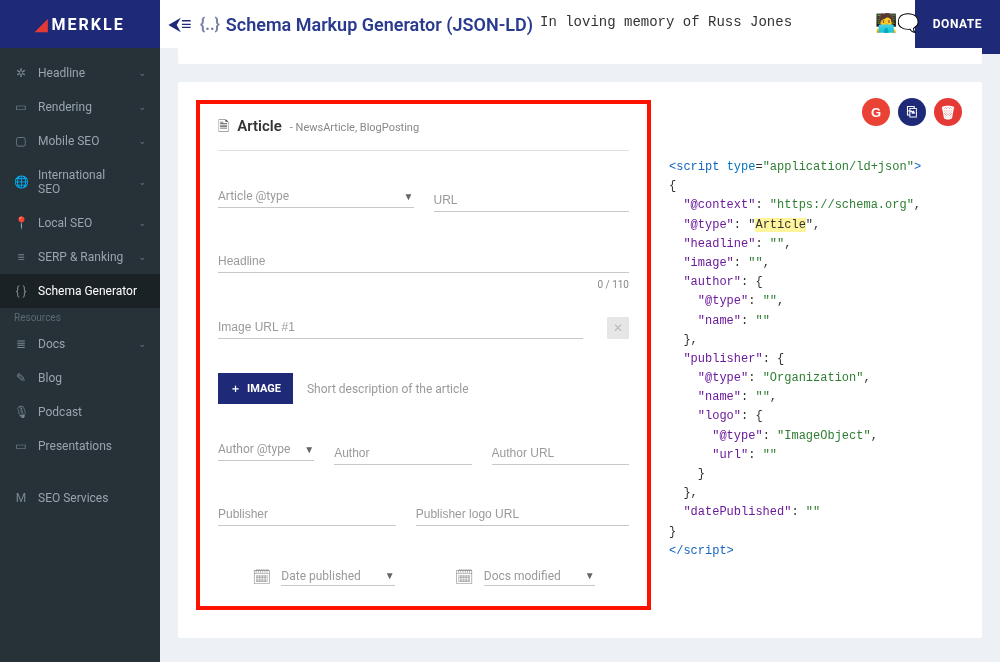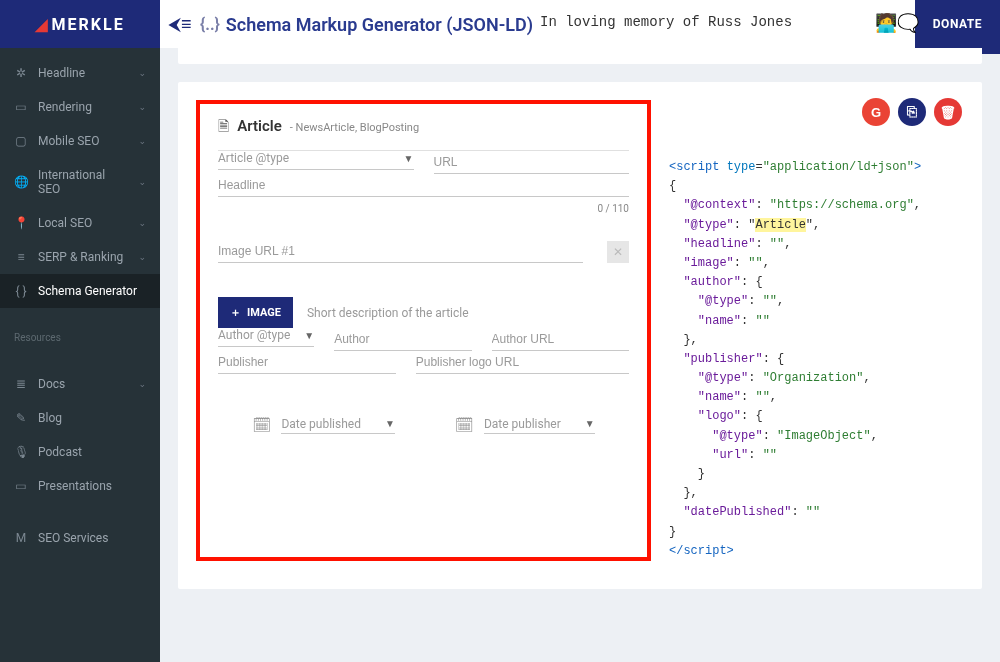--- a/index.html
+++ b/index.html
@@ -14,36 +14,36 @@
 .memory { position: absolute; left: 540px; top: 14px; color: #333; font-family: "Courier New", monospace; font-size: 14px; }
 .donate { margin-left: auto; background: #1e2a78; color: #fff; height: 60px; padding: 0 18px; display: flex; align-items: center; font-weight: 700; font-size: 12px; cursor: pointer; letter-spacing: 0.5px; }
 .emoji-box { position: absolute; left: 875px; top: 12px; font-size: 18px; }
 .layout { display: flex; height: calc(662px - 48px); }
 .sidebar { width: 160px; background: #263238; color: #9aa4ad; font-size: 12px; padding-top: 8px; }
 .sb-item { display: flex; align-items: center; padding: 10px 14px; gap: 10px; cursor: pointer; justify-content: space-between; }
 .sb-item.active { background: #1a2226; color: #fff; }
 .sb-left { display: flex; align-items: center; gap: 10px; }
 .sb-icon { width: 14px; text-align: center; color: #7b8791; }
 .sb-chev { font-size: 9px; color: #6b7580; }
-.sb-section { padding: 24px 14px; font-size: 10px; color: #5d6970; text-transform: none; }
+.sb-section { padding: 4px 14px; font-size: 10px; color: #5d6970; text-transform: none; }
 .main { flex: 1; padding: 0 18px; overflow: auto; }
 .strip { background: #fff; height: 16px; margin-bottom: 18px; border-radius: 0 0 2px 2px; }
 .card { background: #fff; border-radius: 2px; padding: 18px 18px 28px 18px; display: flex; gap: 0; position: relative; }
 .form-col { width: 455px; border: 4px solid #ff1100; padding: 6px 18px 20px 18px; }
 .output-col { flex: 1; padding: 58px 0 0 18px; }
 .actions { position: absolute; right: 20px; top: 16px; display: flex; gap: 8px; }
 .circle { width: 28px; height: 28px; border-radius: 50%; display: flex; align-items: center; justify-content: center; font-size: 13px; color: #fff; cursor: pointer; font-weight: 700; font-family: Arial; }
 .c-g { background: #ea4335; }
 .c-copy { background: #1e2a78; }
 .c-del { background: #e53935; }
 .panel-head { display: flex; align-items: baseline; gap: 8px; border-bottom: 1px solid #e0e0e0; padding-bottom: 10px; margin-top: 6px; }
 .doc-icon { color: #555; font-size: 14px; }
 .panel-title { font-size: 15px; font-weight: 600; color: #333; }
 .panel-sub { font-size: 11px; color: #888; }
-.row { display: flex; gap: 20px; }
+.row { display: flex; gap: 20px; margin-top: 38px; }
 .field { flex: 1; position: relative; }
 .fld-input { width: 100%; border: none; border-bottom: 1px solid #c8c8c8; font-size: 12px; padding: 4px 0; outline: none; color: #8b5cf6; background: transparent; }
 .fld-input::placeholder { color: #9a9a9a; }
 .sel { display: flex; align-items: center; border-bottom: 1px solid #c8c8c8; padding-bottom: 4px; }
 .sel-text { flex: 1; color: #9a9a9a; font-size: 12px; }
 .sel-arrow { color: #666; font-size: 10px; }
 .counter { text-align: right; font-size: 10px; color: #888; margin-top: 6px; }
 .img-row { display: flex; align-items: center; margin-top: 26px; gap: 24px; }
 .img-close { width: 22px; height: 22px; background: #e6e6e6; color: #bbb; display: flex; align-items: center; justify-content: center; font-size: 12px; cursor: pointer; }
 .add-row { display: flex; align-items: center; margin-top: 34px; gap: 14px; }
@@ -234,21 +234,21 @@
           <div class="date-fld">
             <span class="cal">🗓</span>
             <div class="date-sel">
                 <span class="date-text">Date published</span>
                 <span class="sel-arrow">▼</span>
               </div>
           </div>
           <div class="date-fld">
             <span class="cal">🗓</span>
             <div class="date-sel">
-                <span class="date-text">Date publisher</span>
+                <span class="date-text">Docs modified</span>
                 <span class="sel-arrow">▼</span>
               </div>
           </div>
         </div>
       </div>
 
       <div class="output-col">
         <pre class="code"><span class="tag">&lt;script</span> <span class="attr">type</span>=<span class="str">"application/ld+json"</span><span class="tag">&gt;</span>
 {
   <span class="key">"@context"</span>: <span class="str">"https://schema.org"</span>,

